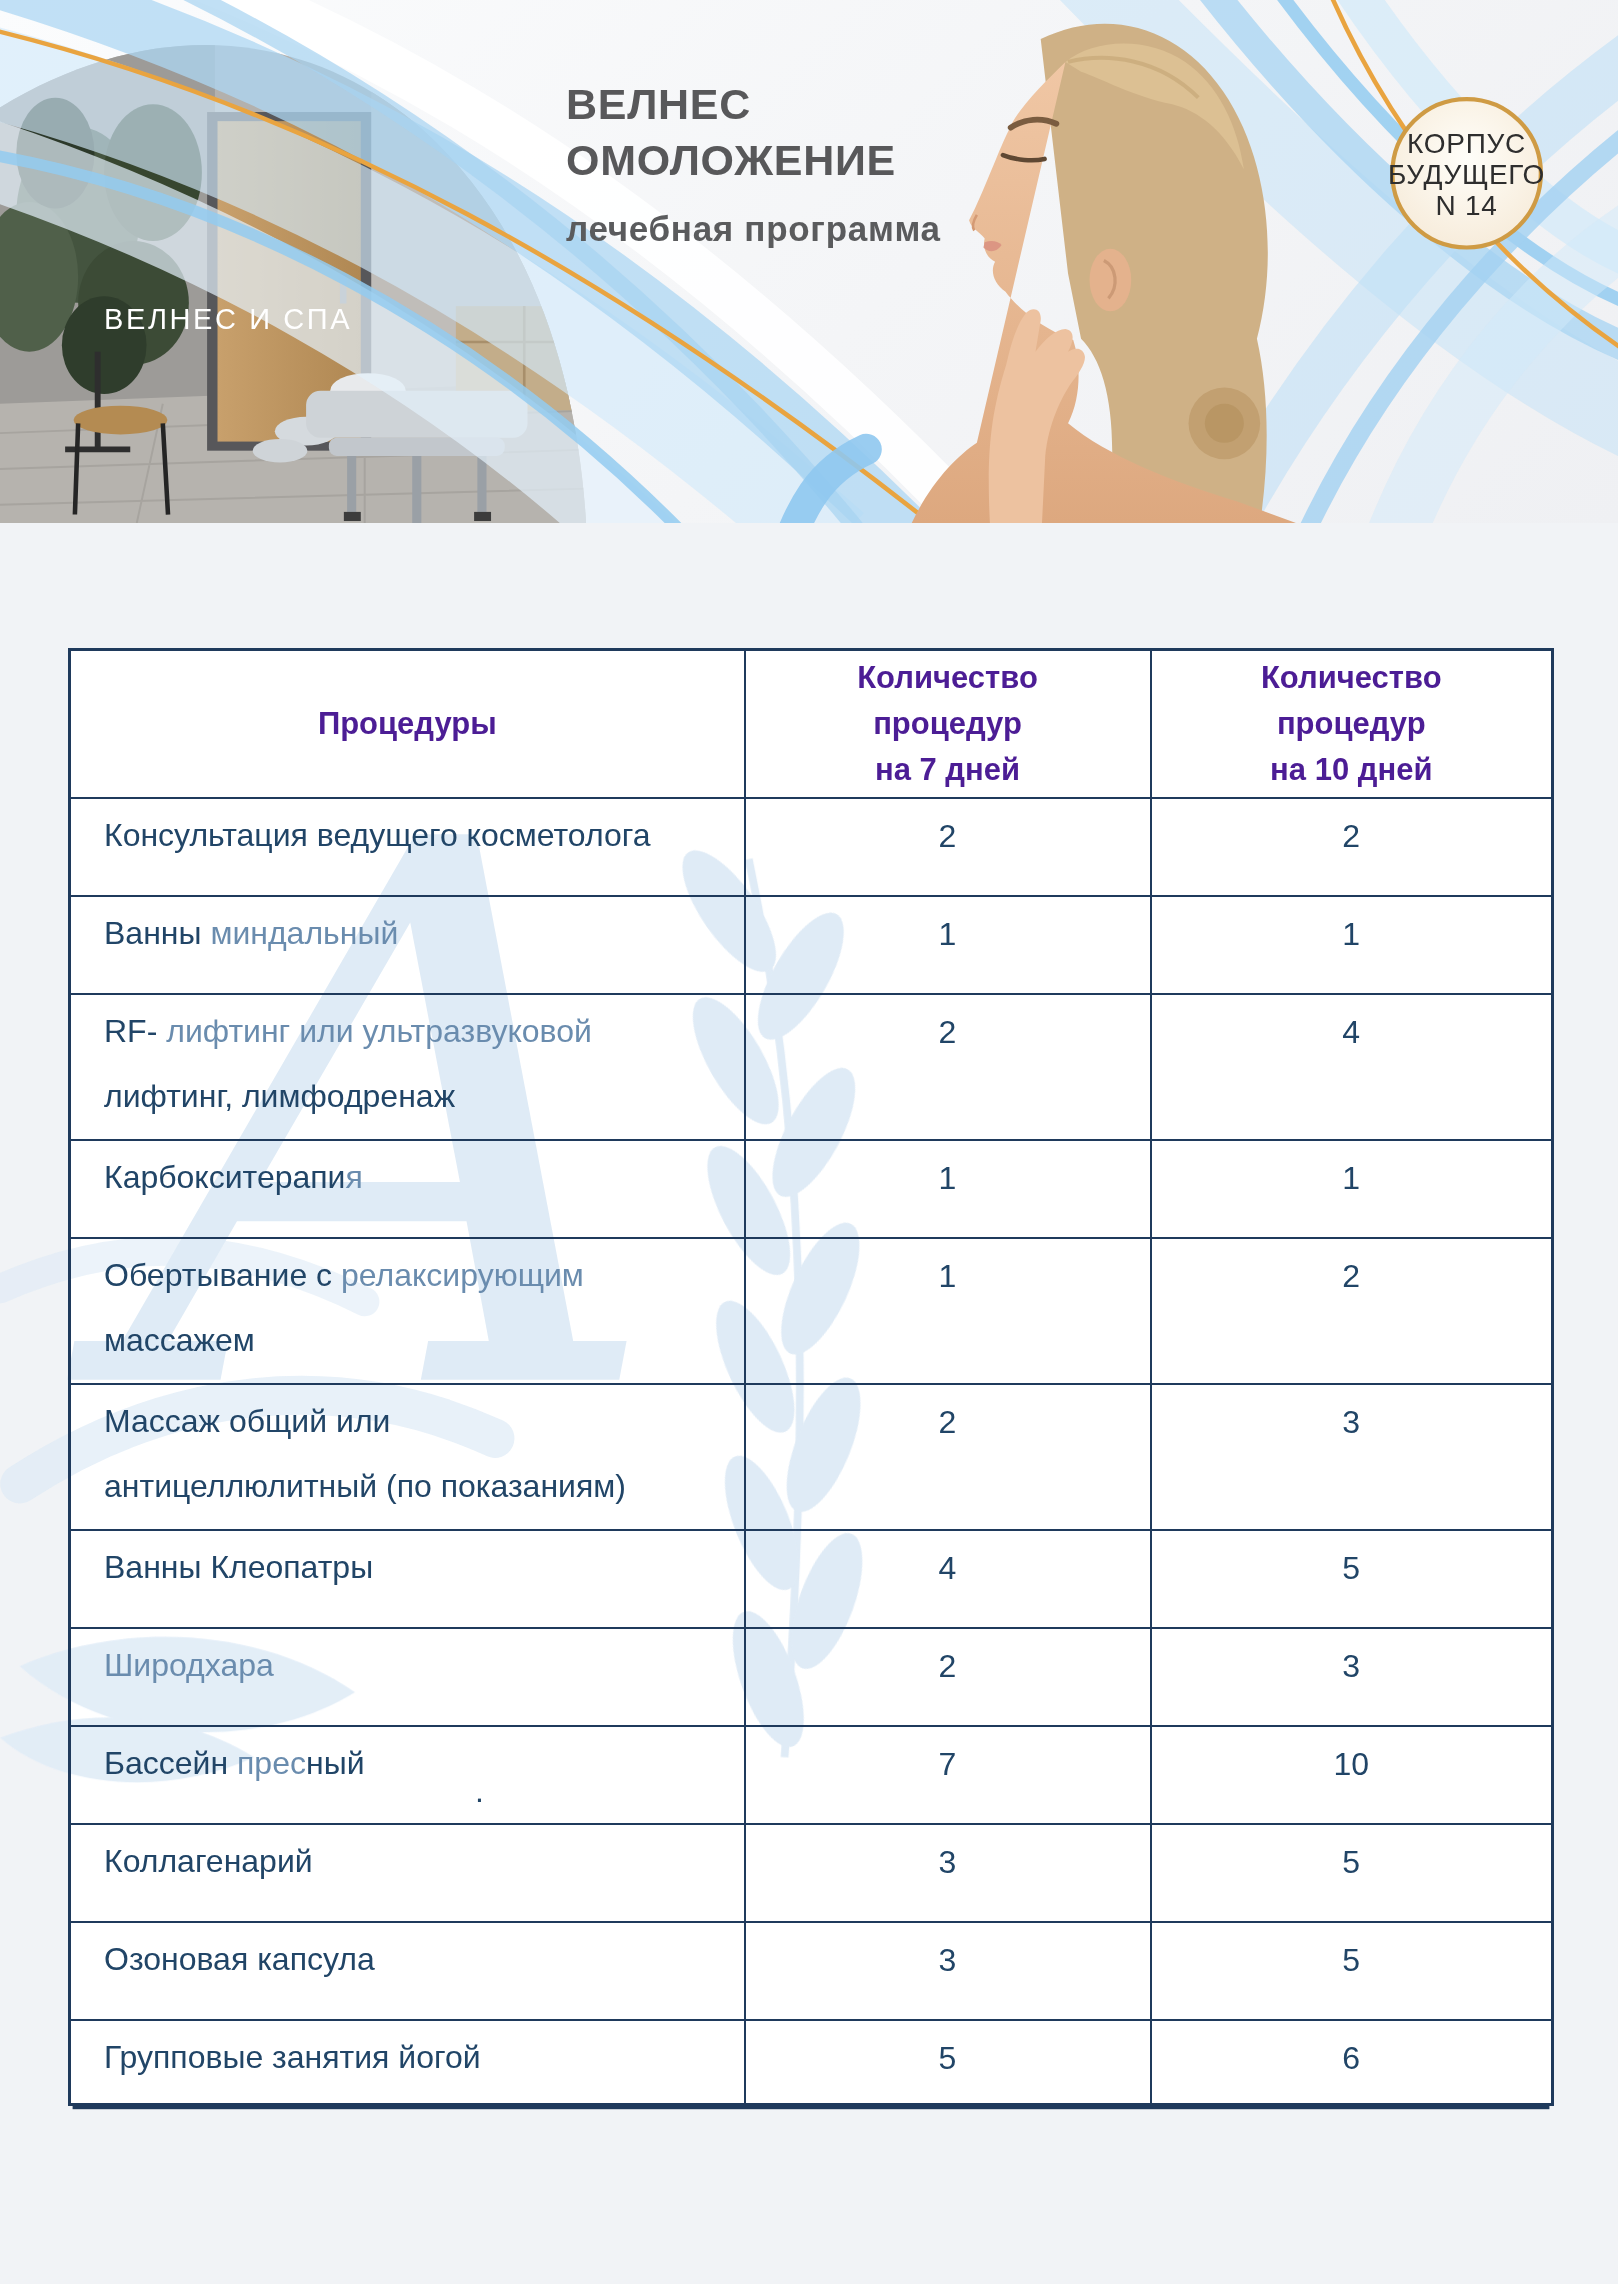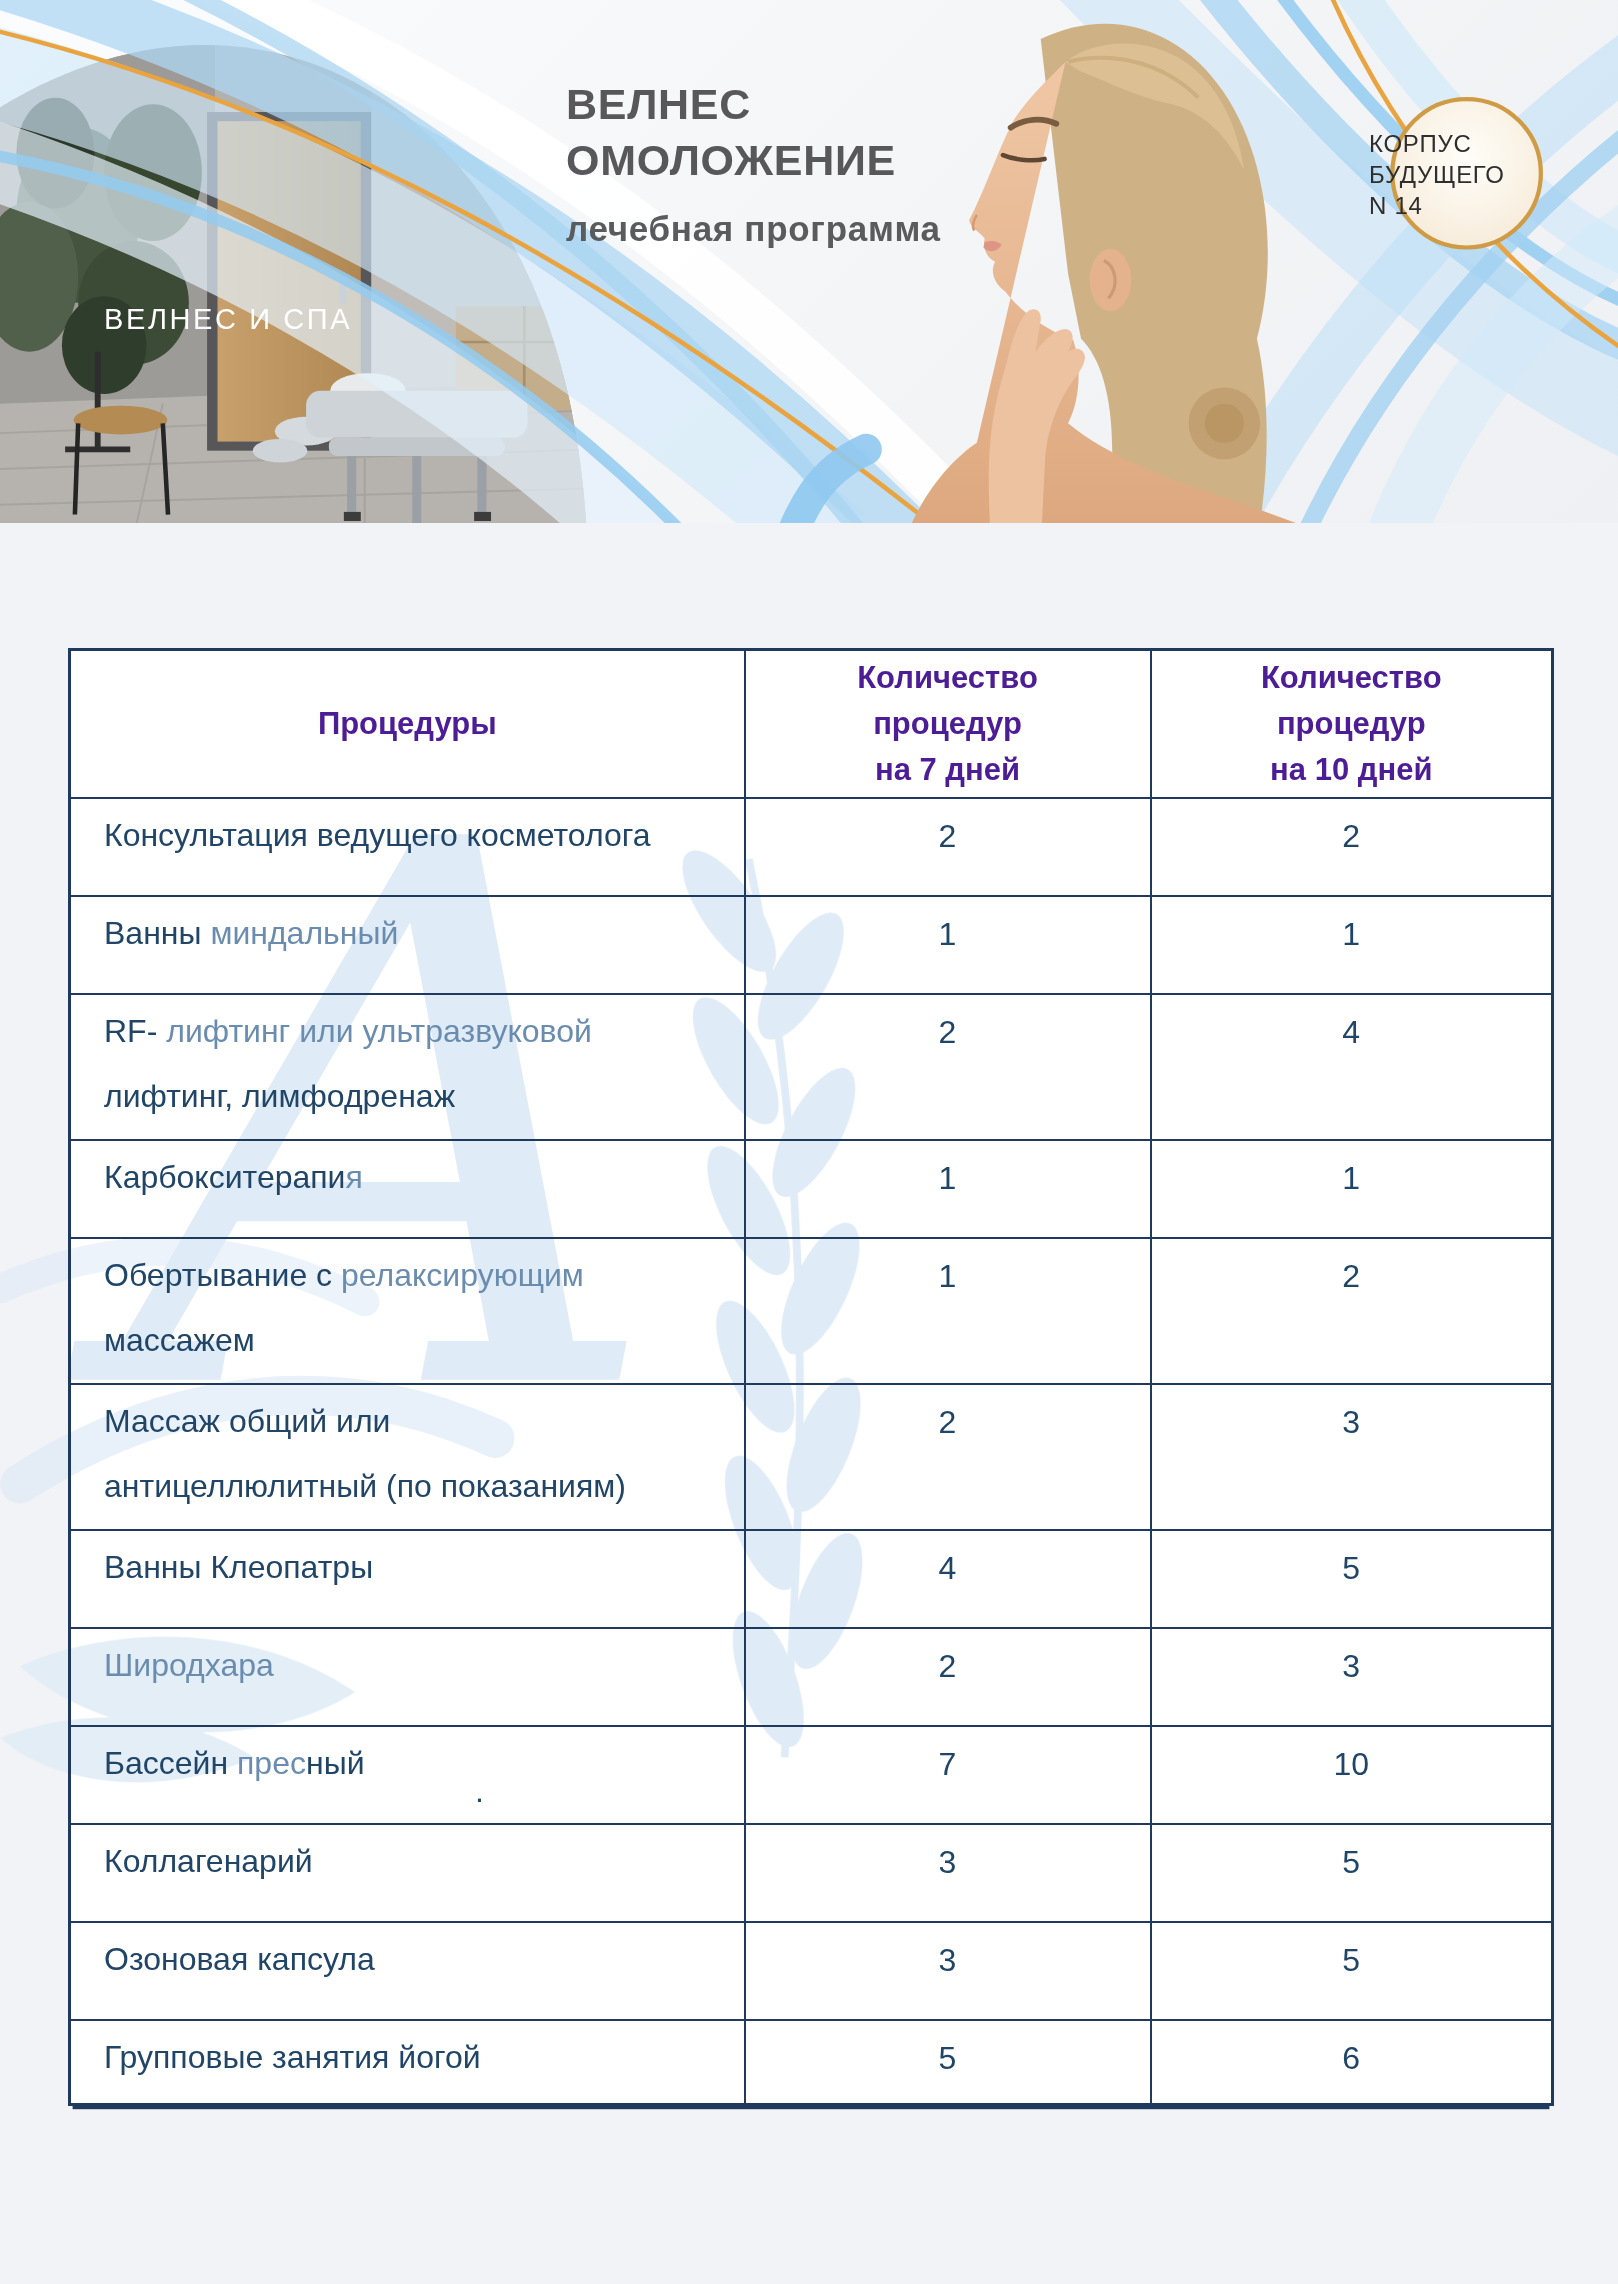--- a/index.html
+++ b/index.html
@@ -7,22 +7,22 @@
         font-family:"Liberation Sans",sans-serif;}
 
   
   .header{position:absolute;left:0;top:0;width:1619px;height:523px;
           background:linear-gradient(135deg,#fbfcfd 0%,#f4f5f7 55%,#eff0f3 100%);}
   .header-art{position:absolute;left:0;top:0;}
   .title-block{position:absolute;left:566px;top:76px;}
   .title{font-size:43px;font-weight:bold;color:#58585a;line-height:56px;letter-spacing:0.7px;}
   .subtitle{font-size:35px;font-weight:700;color:#5a5b5d;line-height:46px;margin-top:18px;letter-spacing:0.7px;}
   .photo-caption{position:absolute;left:104px;top:303px;font-size:29px;color:#ffffff;letter-spacing:2.6px;}
-  .badge-text{position:absolute;left:1369px;top:128px;width:195px;text-align:left;
-              font-size:24px;line-height:31px;color:#2e2e2e;letter-spacing:0.7px;}
+  .badge-text{position:absolute;left:1369px;top:128px;width:195px;text-align:center;
+              font-size:28px;line-height:31px;color:#2e2e2e;letter-spacing:0.7px;}
 
   
   .table-backing{position:absolute;left:68px;top:648px;width:1483px;height:1458px;background:#ffffff;}
   .watermark{position:absolute;left:0;top:781px;}
   table.proc-table{position:absolute;left:68px;top:648px;width:1483px;border-collapse:collapse;
         table-layout:fixed;border:3.3px solid #1f3a5c;box-shadow:0 7.8px 0 -4.6px #1f3a5c;color:#214567;}
   .proc-table th,.proc-table td{border:2px solid #1f3a5c;overflow:hidden;}
   .proc-table thead tr{height:148px;}
   .proc-table thead th{font-size:31px;font-weight:bold;color:#4c1d95;text-align:center;
         vertical-align:middle;}

